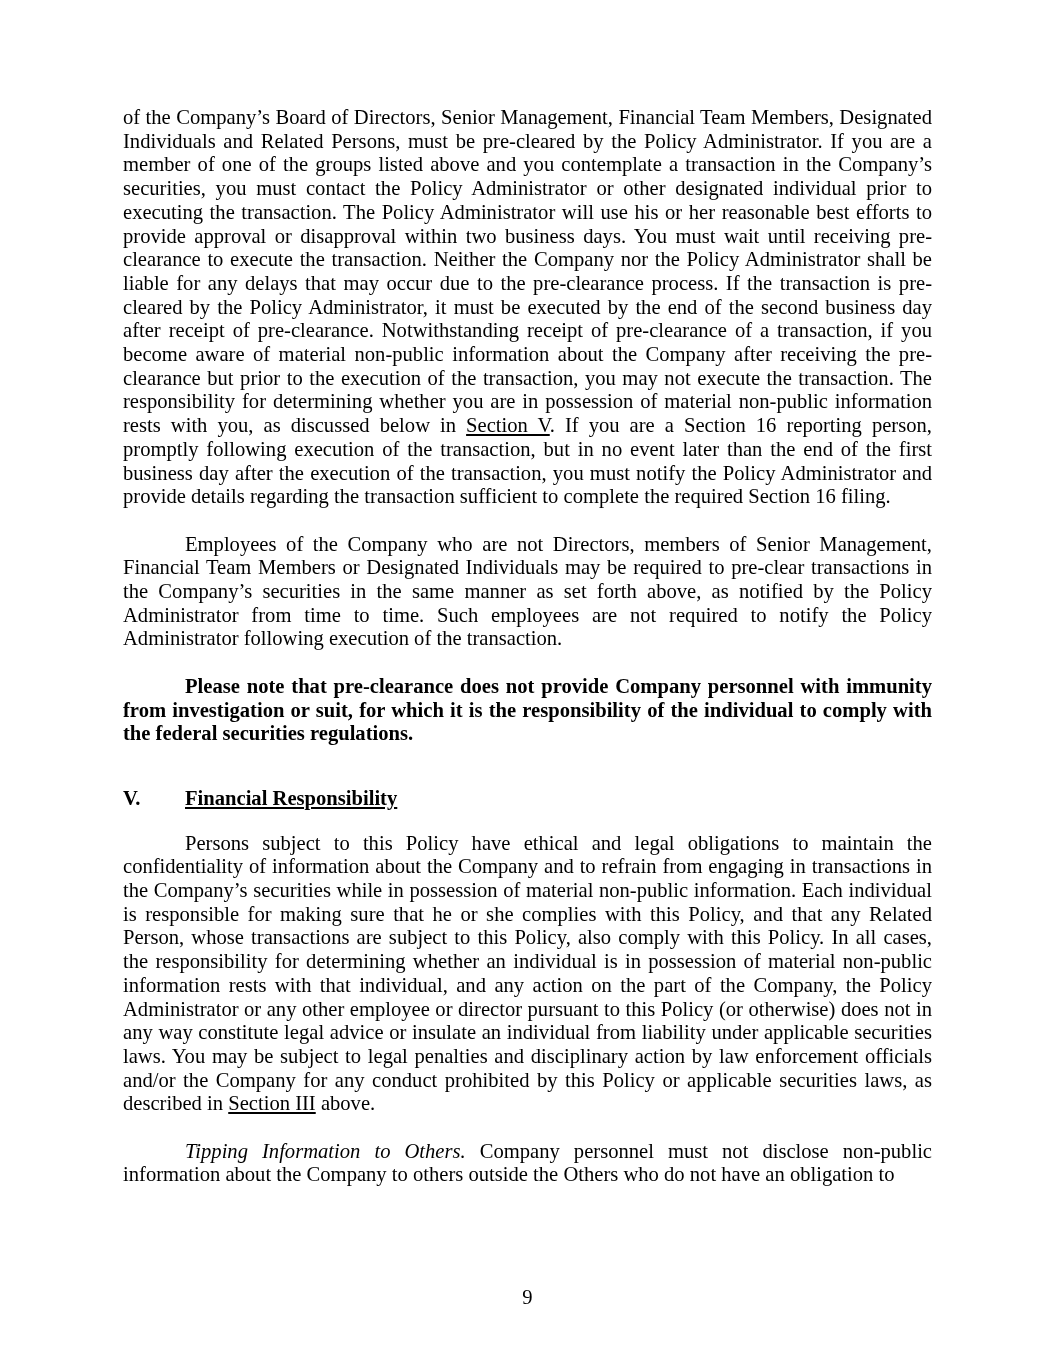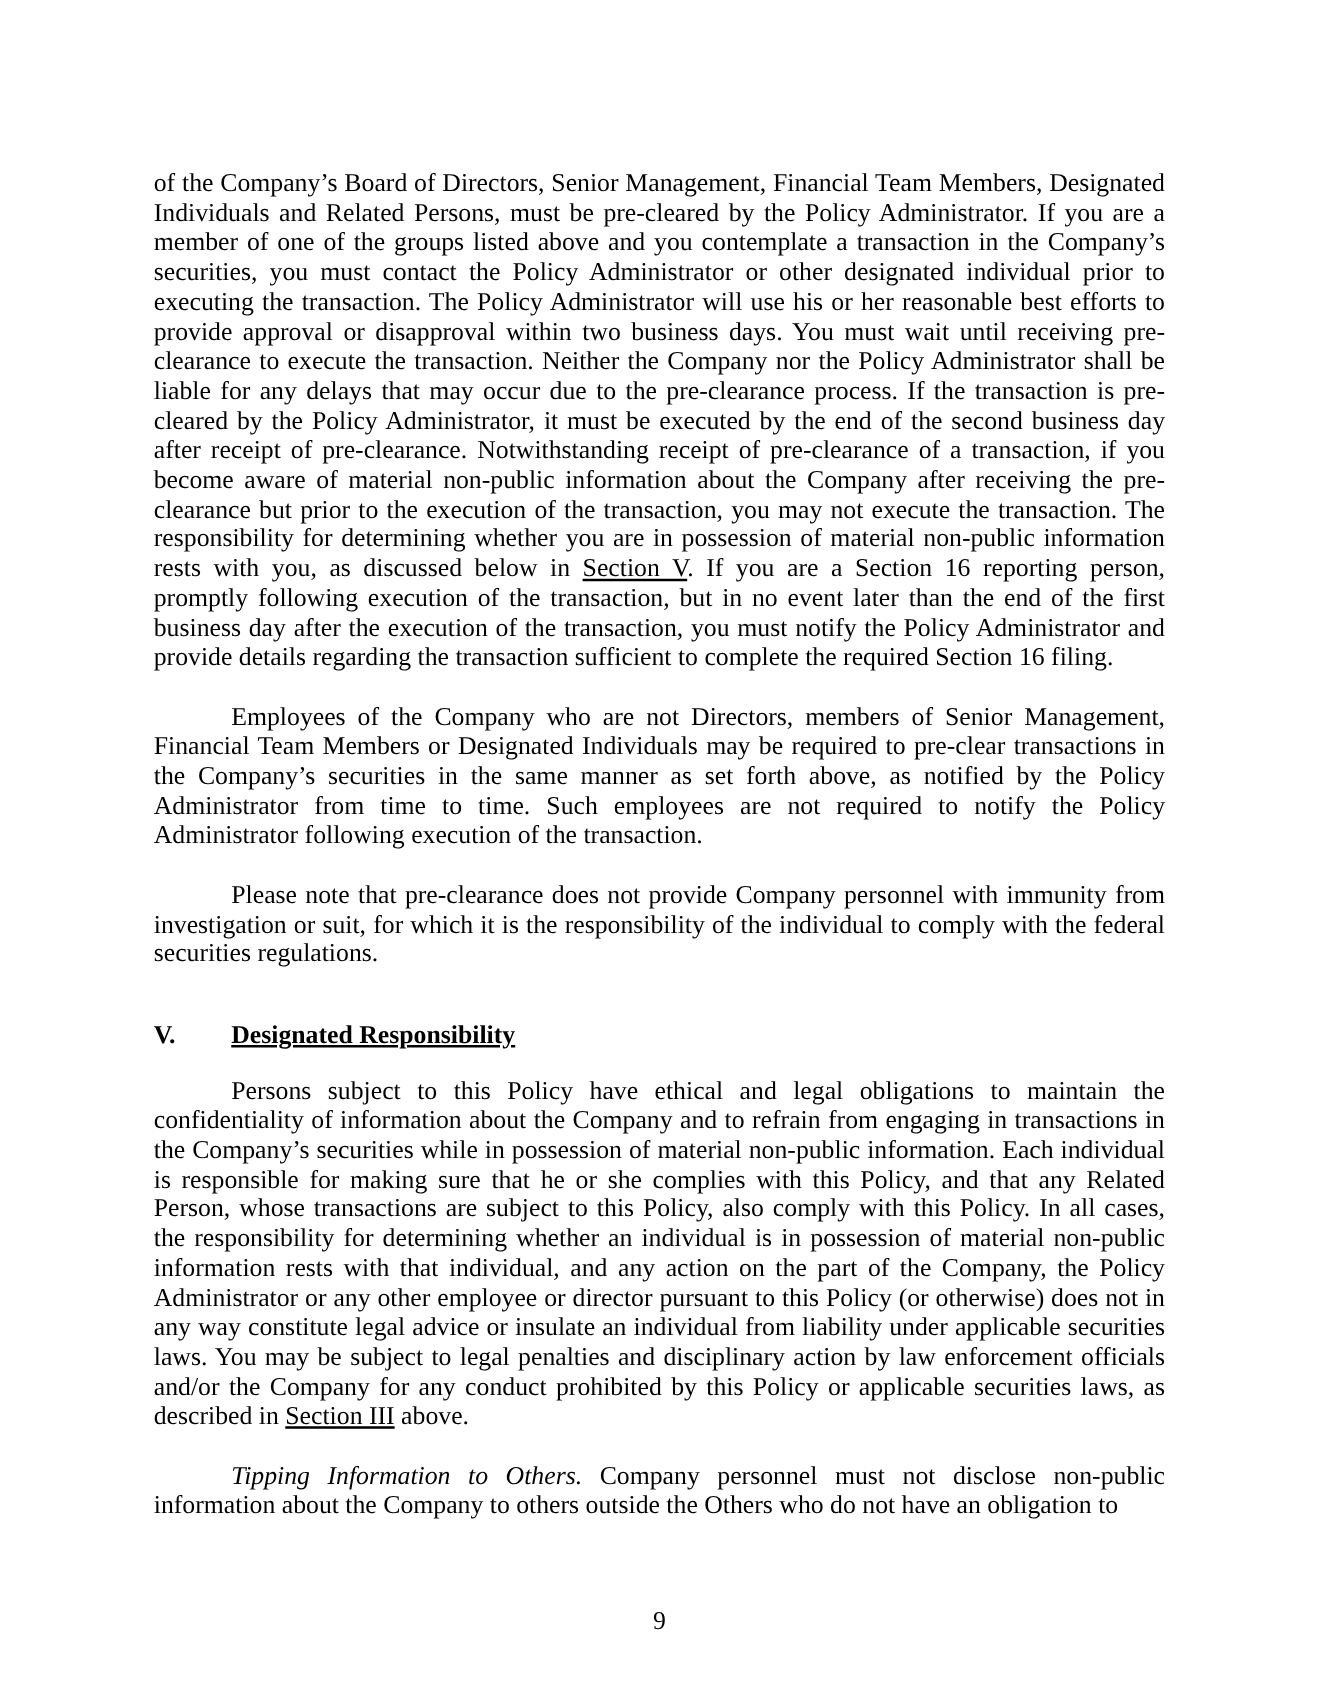--- a/index.html
+++ b/index.html
@@ -14,35 +14,35 @@
     background: #ffffff;
     color: #000000;
     font-family: "Liberation Serif", serif;
     font-size: 20.6px;
     line-height: 23.7px;
     overflow: hidden;
   }
   .content {
     position: absolute;
     left: 123px;
-    top: 136px;
+    top: 106px;
     width: 809px;
   }
   .para {
     margin: 0;
     text-align: justify;
   }
   .para + .para {
     margin-top: 23.7px;
   }
   .indent {
     text-indent: 62px;
   }
   .bold {
-    font-weight: normal;
+    font-weight: bold;
   }
   .underline {
     text-decoration: underline;
   }
   .heading {
     margin: 41px 0 0 0;
     font-size: 20.6px;
     line-height: 23.7px;
     font-weight: bold;
     text-align: left;
@@ -74,21 +74,21 @@
 
 <div class="page">
   <div class="content">
 
     <p class="para"><span>of the Company’s Board of Directors, Senior Management, Financial Team Members, Designated Individuals and Related Persons, must be pre-cleared by the Policy Administrator. If you are a member of one of the groups listed above and you contemplate a transaction in the Company’s securities, you must contact the Policy Administrator or other designated individual prior to executing the transaction.  The Policy Administrator will use his or her reasonable best efforts to provide approval or disapproval within two business days.  You must wait until receiving pre-clearance to execute the transaction.  Neither the Company nor the Policy Administrator shall be liable for any delays that may occur due to the pre-clearance process.  If the transaction is pre-cleared by the Policy Administrator, it must be executed by the end of the second business day after receipt of pre-clearance.  Notwithstanding receipt of pre-clearance of a transaction, if you become aware of material non-public information about the Company after receiving the pre-clearance but prior to the execution of the transaction, you may not execute the transaction.  The responsibility for determining whether you are in possession of material non-public information rests with you, as discussed below in </span><span class="underline">Section V</span><span>.  If you are a Section 16 reporting person, promptly following execution of the transaction, but in no event later than the end of the first business day after the execution of the transaction, you must notify the Policy Administrator and provide details regarding the transaction sufficient to complete the required Section 16 filing.</span></p>
 
     <p class="para indent">Employees of the Company who are not Directors, members of Senior Management, Financial Team Members or Designated Individuals may be required to pre-clear transactions in the Company’s securities in the same manner as set forth above, as notified by the Policy Administrator from time to time.  Such employees are not required to notify the Policy Administrator following execution of the transaction.</p>
 
     <p class="para indent bold">Please note that pre-clearance does not provide Company personnel with immunity from investigation or suit, for which it is the responsibility of the individual to comply with the federal securities regulations.</p>
 
-    <h2 class="heading"><span class="h-num">V.</span><span class="underline">Designated Responsibility</span></h2>
+    <h2 class="heading"><span class="h-num">V.</span><span class="underline">Financial Responsibility</span></h2>
 
     <p class="para indent"><span>Persons subject to this Policy have ethical and legal obligations to maintain the confidentiality of information about the Company and to refrain from engaging in transactions in the Company’s securities while in possession of material non-public information.  Each individual is responsible for making sure that he or she complies with this Policy, and that any Related Person, whose transactions are subject to this Policy, also comply with this Policy.  In all cases, the responsibility for determining whether an individual is in possession of material non-public information rests with that individual, and any action on the part of the Company, the Policy Administrator or any other employee or director pursuant to this Policy (or otherwise) does not in any way constitute legal advice or insulate an individual from liability under applicable securities laws.  You may be subject to legal penalties and disciplinary action by law enforcement officials and/or the Company for any conduct prohibited by this Policy or applicable securities laws, as described in </span><span class="underline">Section III</span><span> above.</span></p>
 
     <p class="para indent"><span class="lead-bi">Tipping Information to Others.</span><span>  Company personnel must not disclose non-public information about the Company to others outside the Others who do not have an obligation to</span></p>
 
   </div>
 
   <div class="footer">9</div>
 </div>
 

